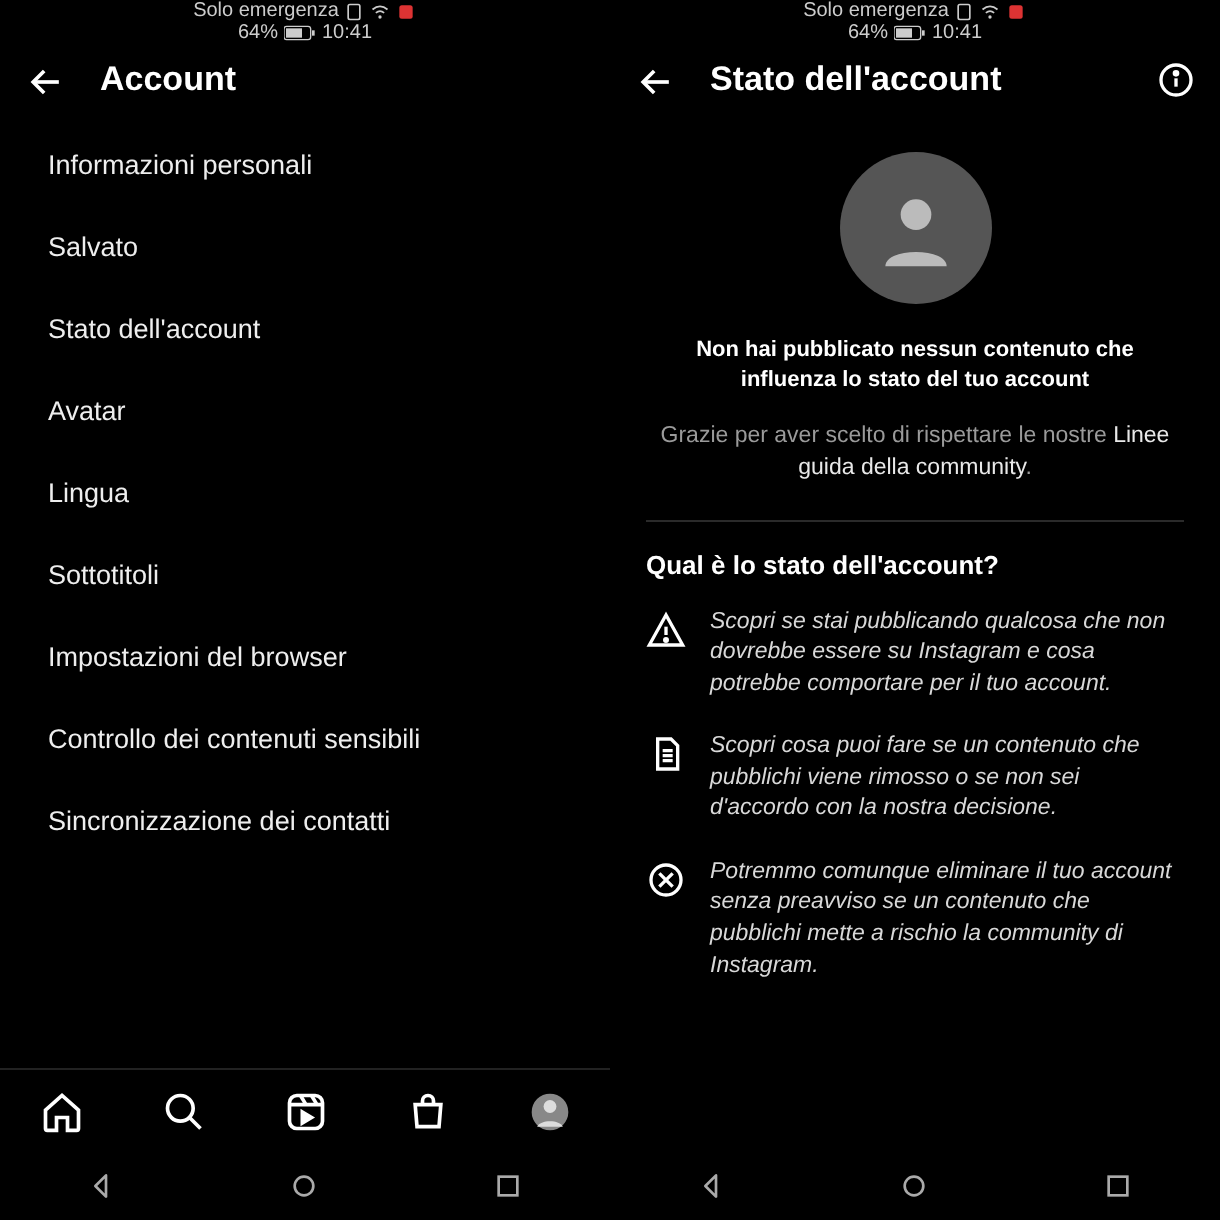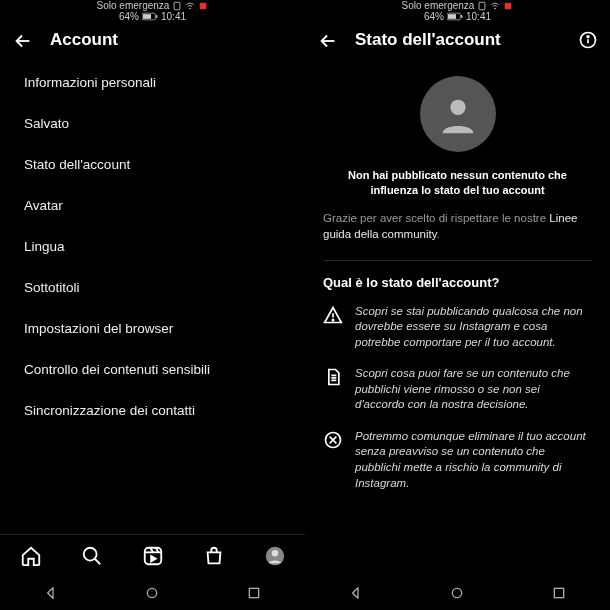--- a/index.html
+++ b/index.html
@@ -64,21 +64,21 @@
   .avatar-wrap { display: flex; justify-content: center; margin: 14px 0 16px; }
   .avatar {
     width: 76px; height: 76px; border-radius: 50%;
     background: #555; display: flex; align-items: center; justify-content: center;
   }
   .headline {
     font-size: 11px; font-weight: 600; text-align: center;
     line-height: 1.35; margin-bottom: 12px; padding: 0 4px;
   }
   .subtext {
-    font-size: 11.5px; color: #9a9a9a; text-align: left;
+    font-size: 11.5px; color: #9a9a9a; text-align: center;
     line-height: 1.4; margin-bottom: 6px;
   }
   .link { color: #e8e8e8; }
   .divider { border-top: 1px solid #2a2a2a; margin: 18px 0 14px; }
   .section-title { font-size: 13px; font-weight: 700; margin-bottom: 14px; }
   .info-row { display: flex; gap: 12px; margin-bottom: 16px; font-style: italic; }
   .info-row .icon { flex: 0 0 20px; margin-top: 1px; }
   .info-row .text { font-size: 11.5px; color: #d8d8d8; line-height: 1.35; }
   svg { display: block; }
 </style>

